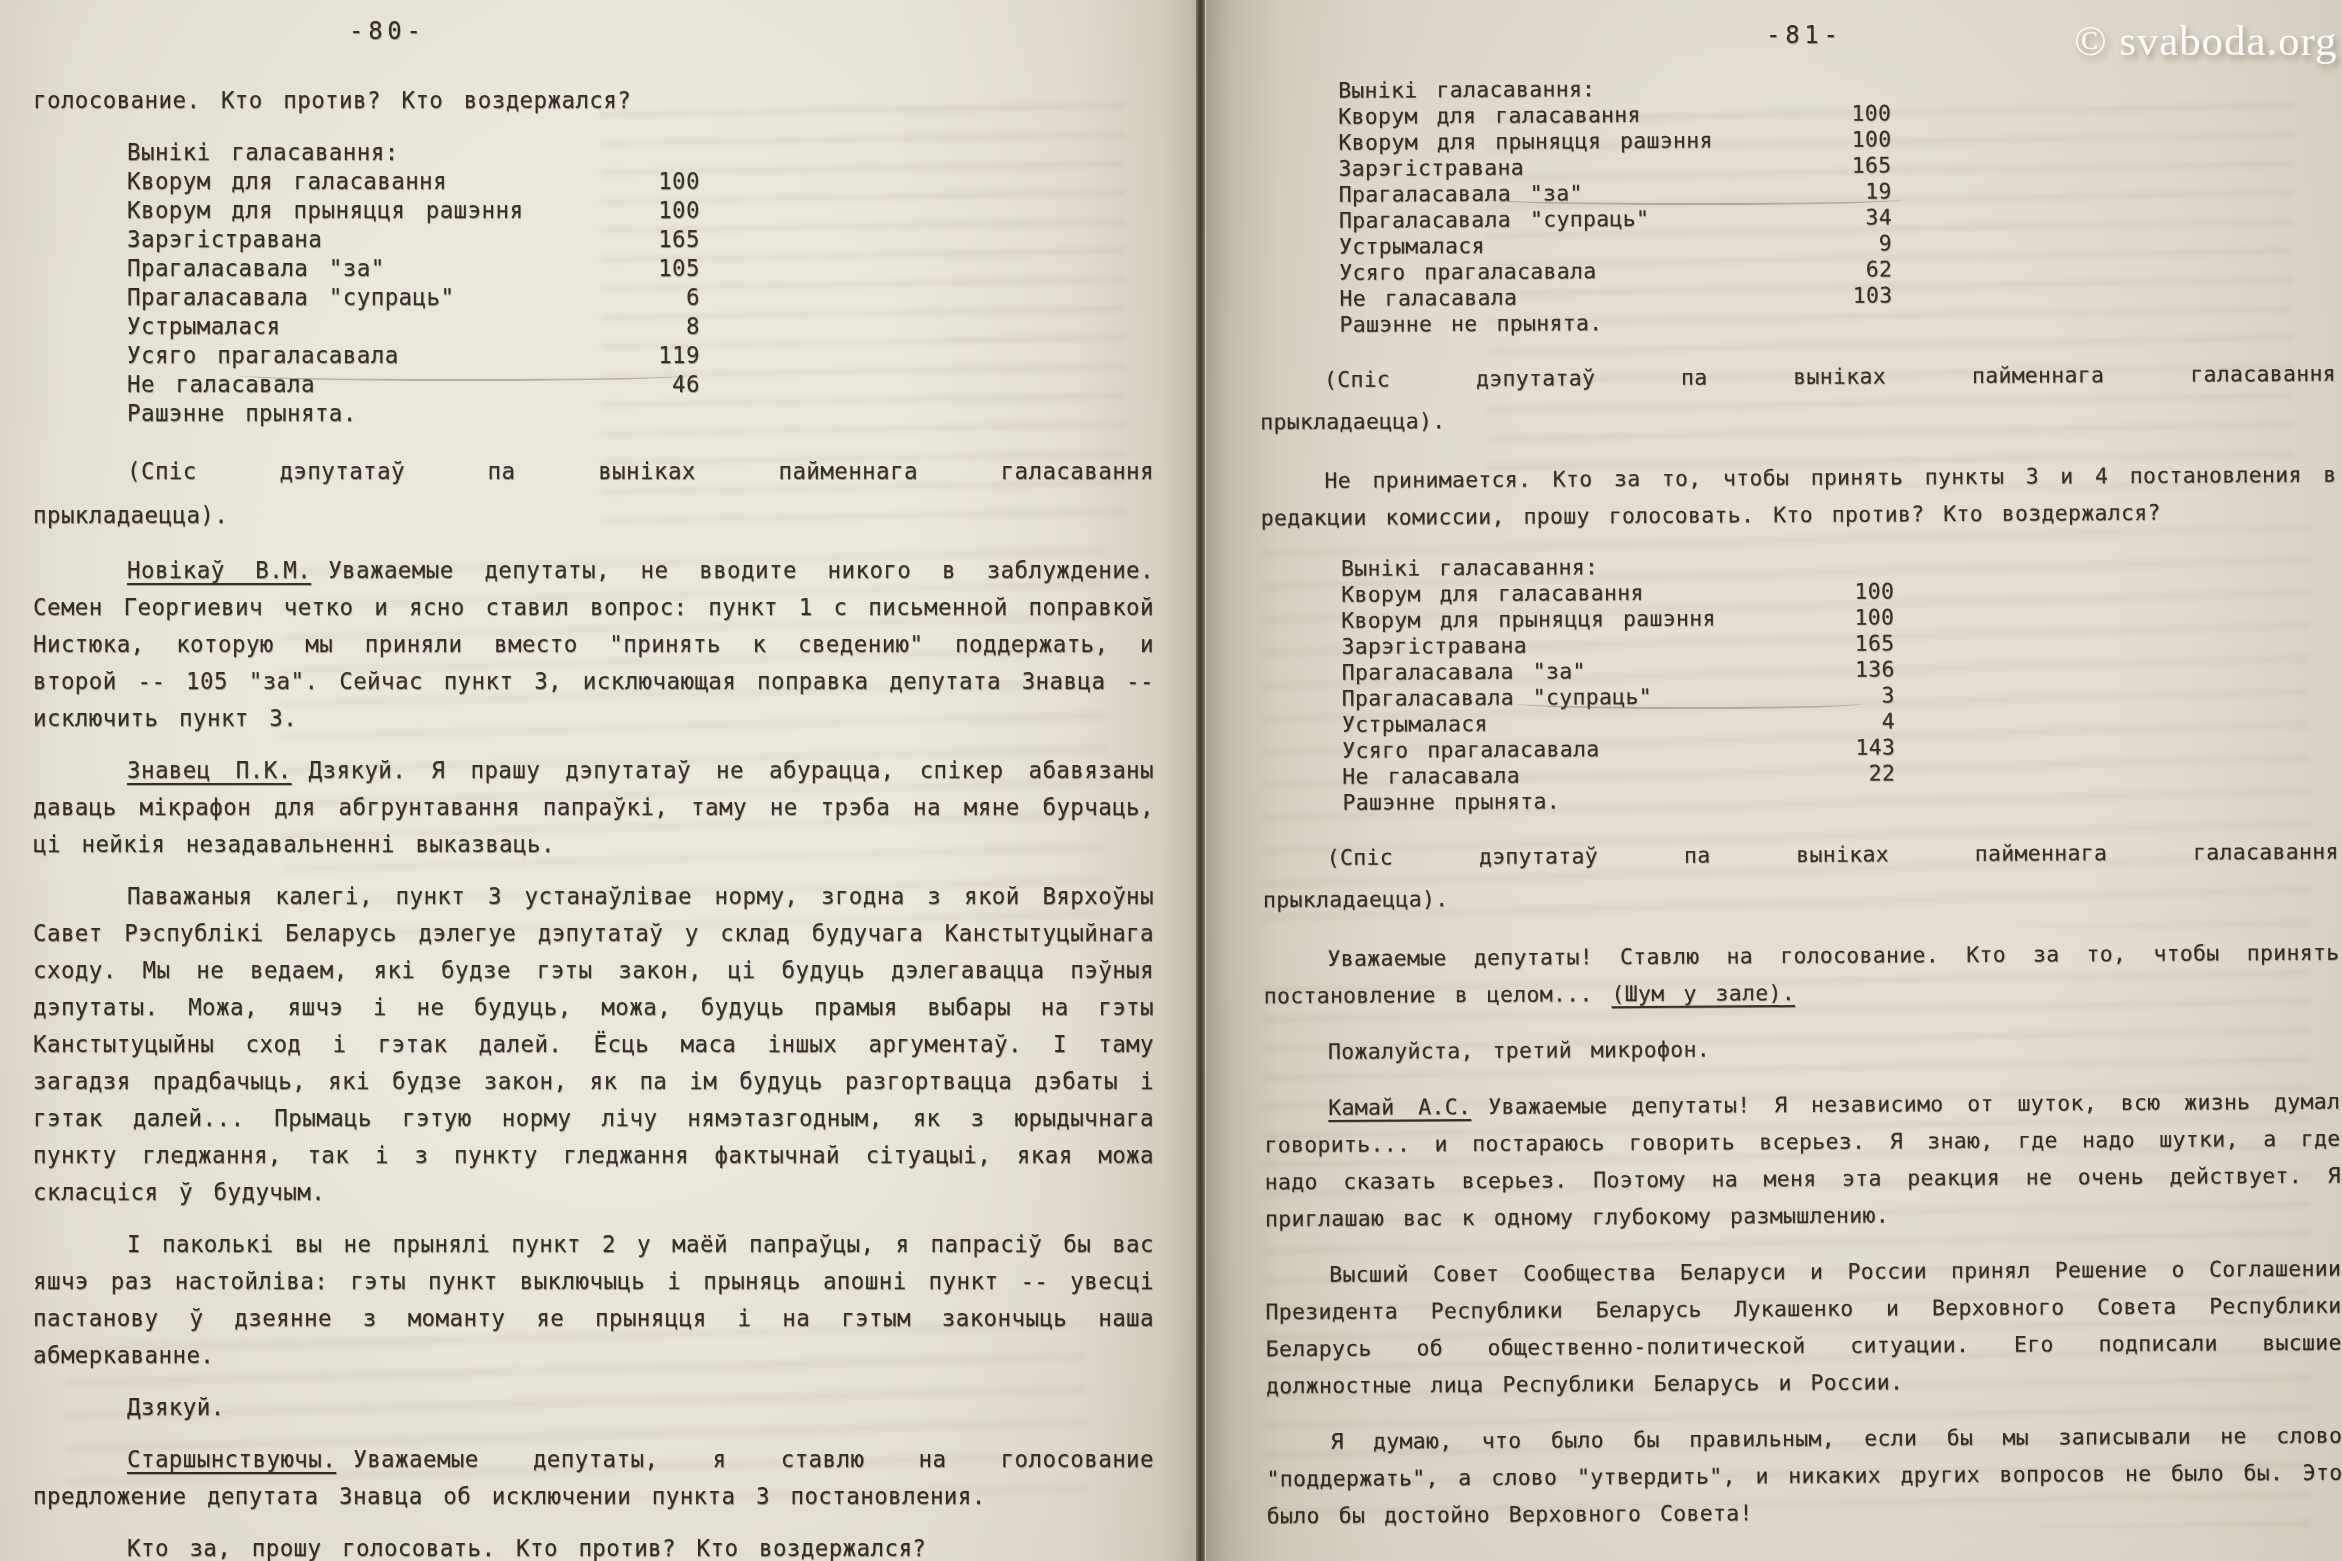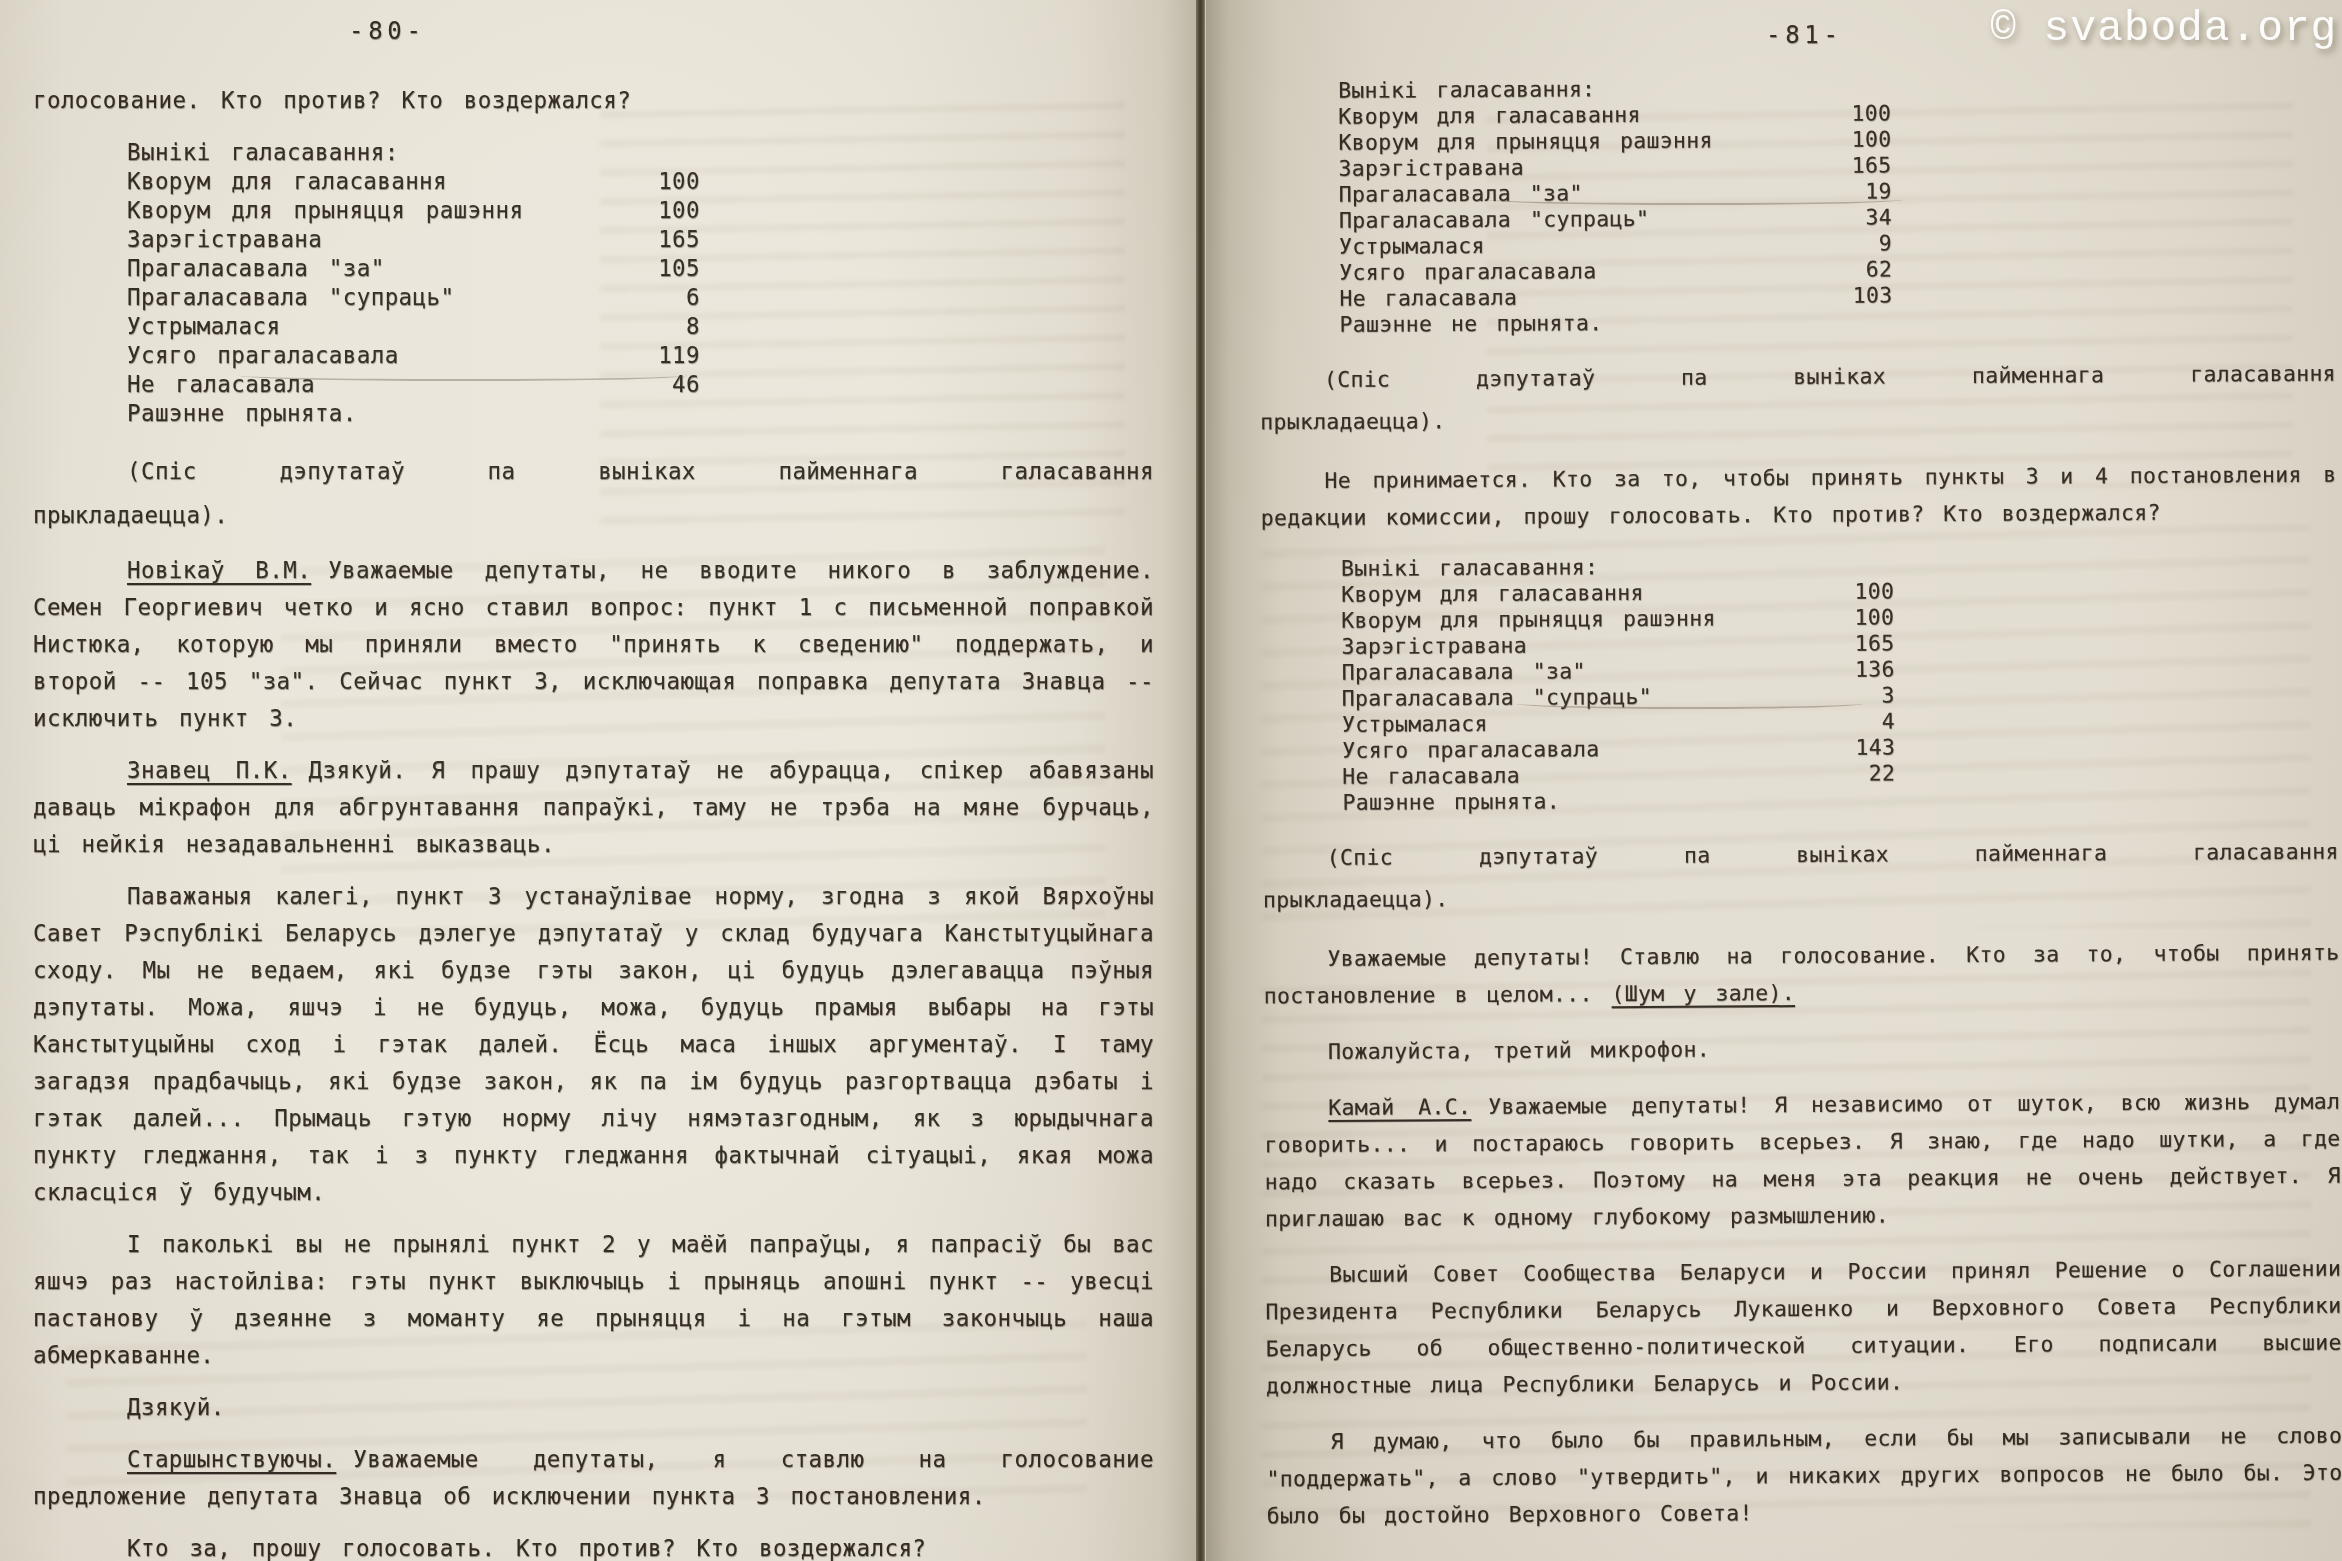--- a/index.html
+++ b/index.html
@@ -63,22 +63,22 @@
   
   .spis  { }
   .content-left  .spis { margin-top: 20.6px; line-height: 44px; }
   .content-right .spis { margin-top: 20.6px; line-height: 42px; }
   .spis1 { text-align: justify; text-align-last: justify; }
   .content-left  .spis1 { padding-left: 94px; }
   .content-right .spis1 { padding-left: 64px; }
 
   
   .wm {
-    position: absolute; top: 4px; right: 4.7px;
-    font-family: Liberation Mono, monospace;
+    position: absolute; top: 16px; right: 4.7px;
+    font-family: Liberation Serif, serif;
     font-size: 43px; letter-spacing: 0.9px;
     color: rgba(255,255,255,0.94);
     text-shadow: 2.8px 3.7px 6.6px rgba(82,66,40,0.45);
   }
   .pencil {
     position: absolute; height: 9.4px;
     border-bottom: 2.8px solid rgba(104,95,76,0.42);
     border-radius: 50%;
     filter: blur(0.7px);
   }

